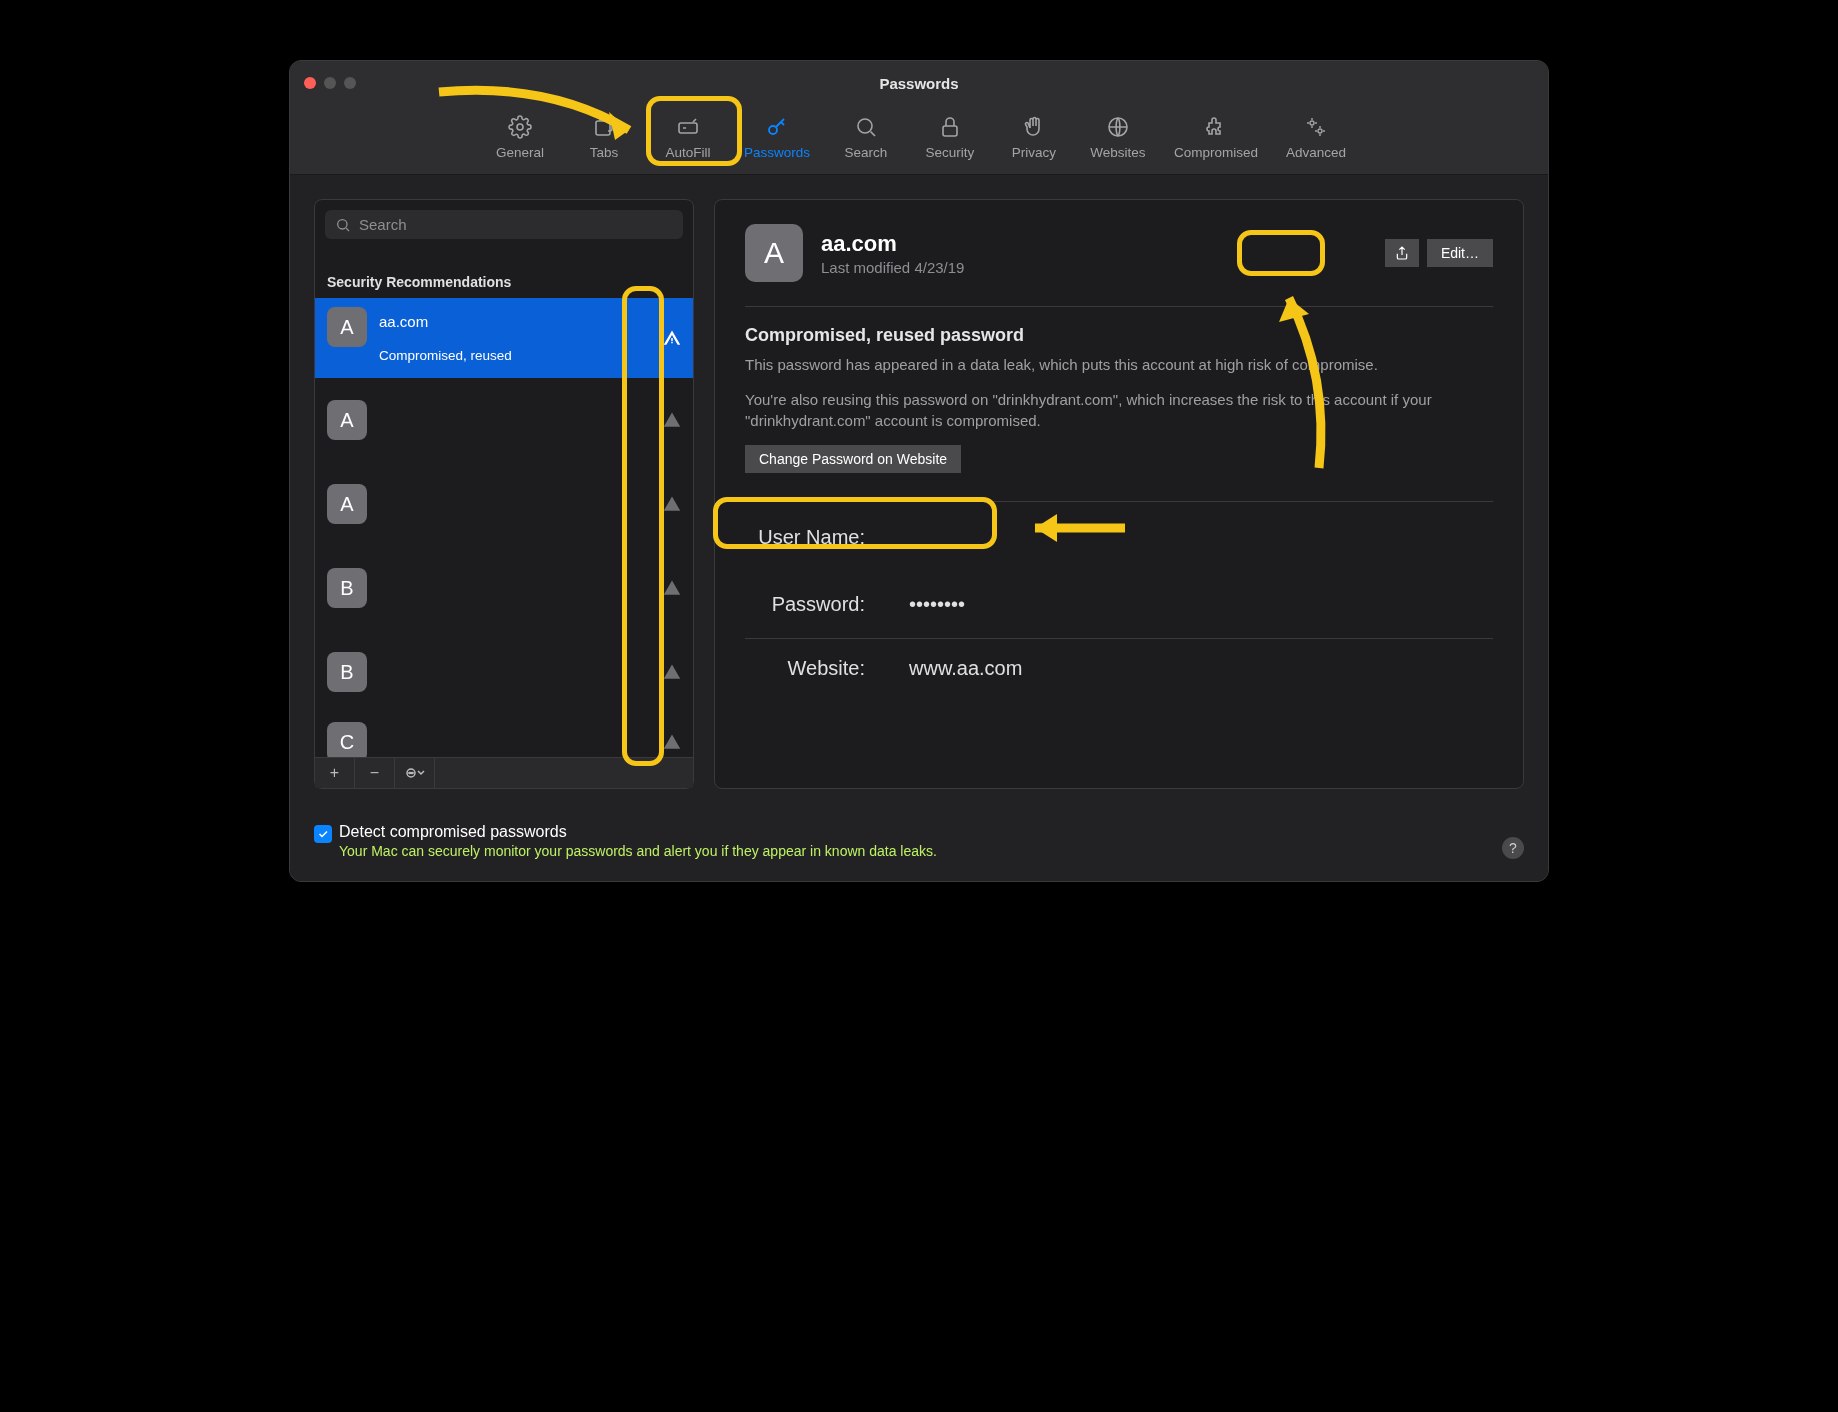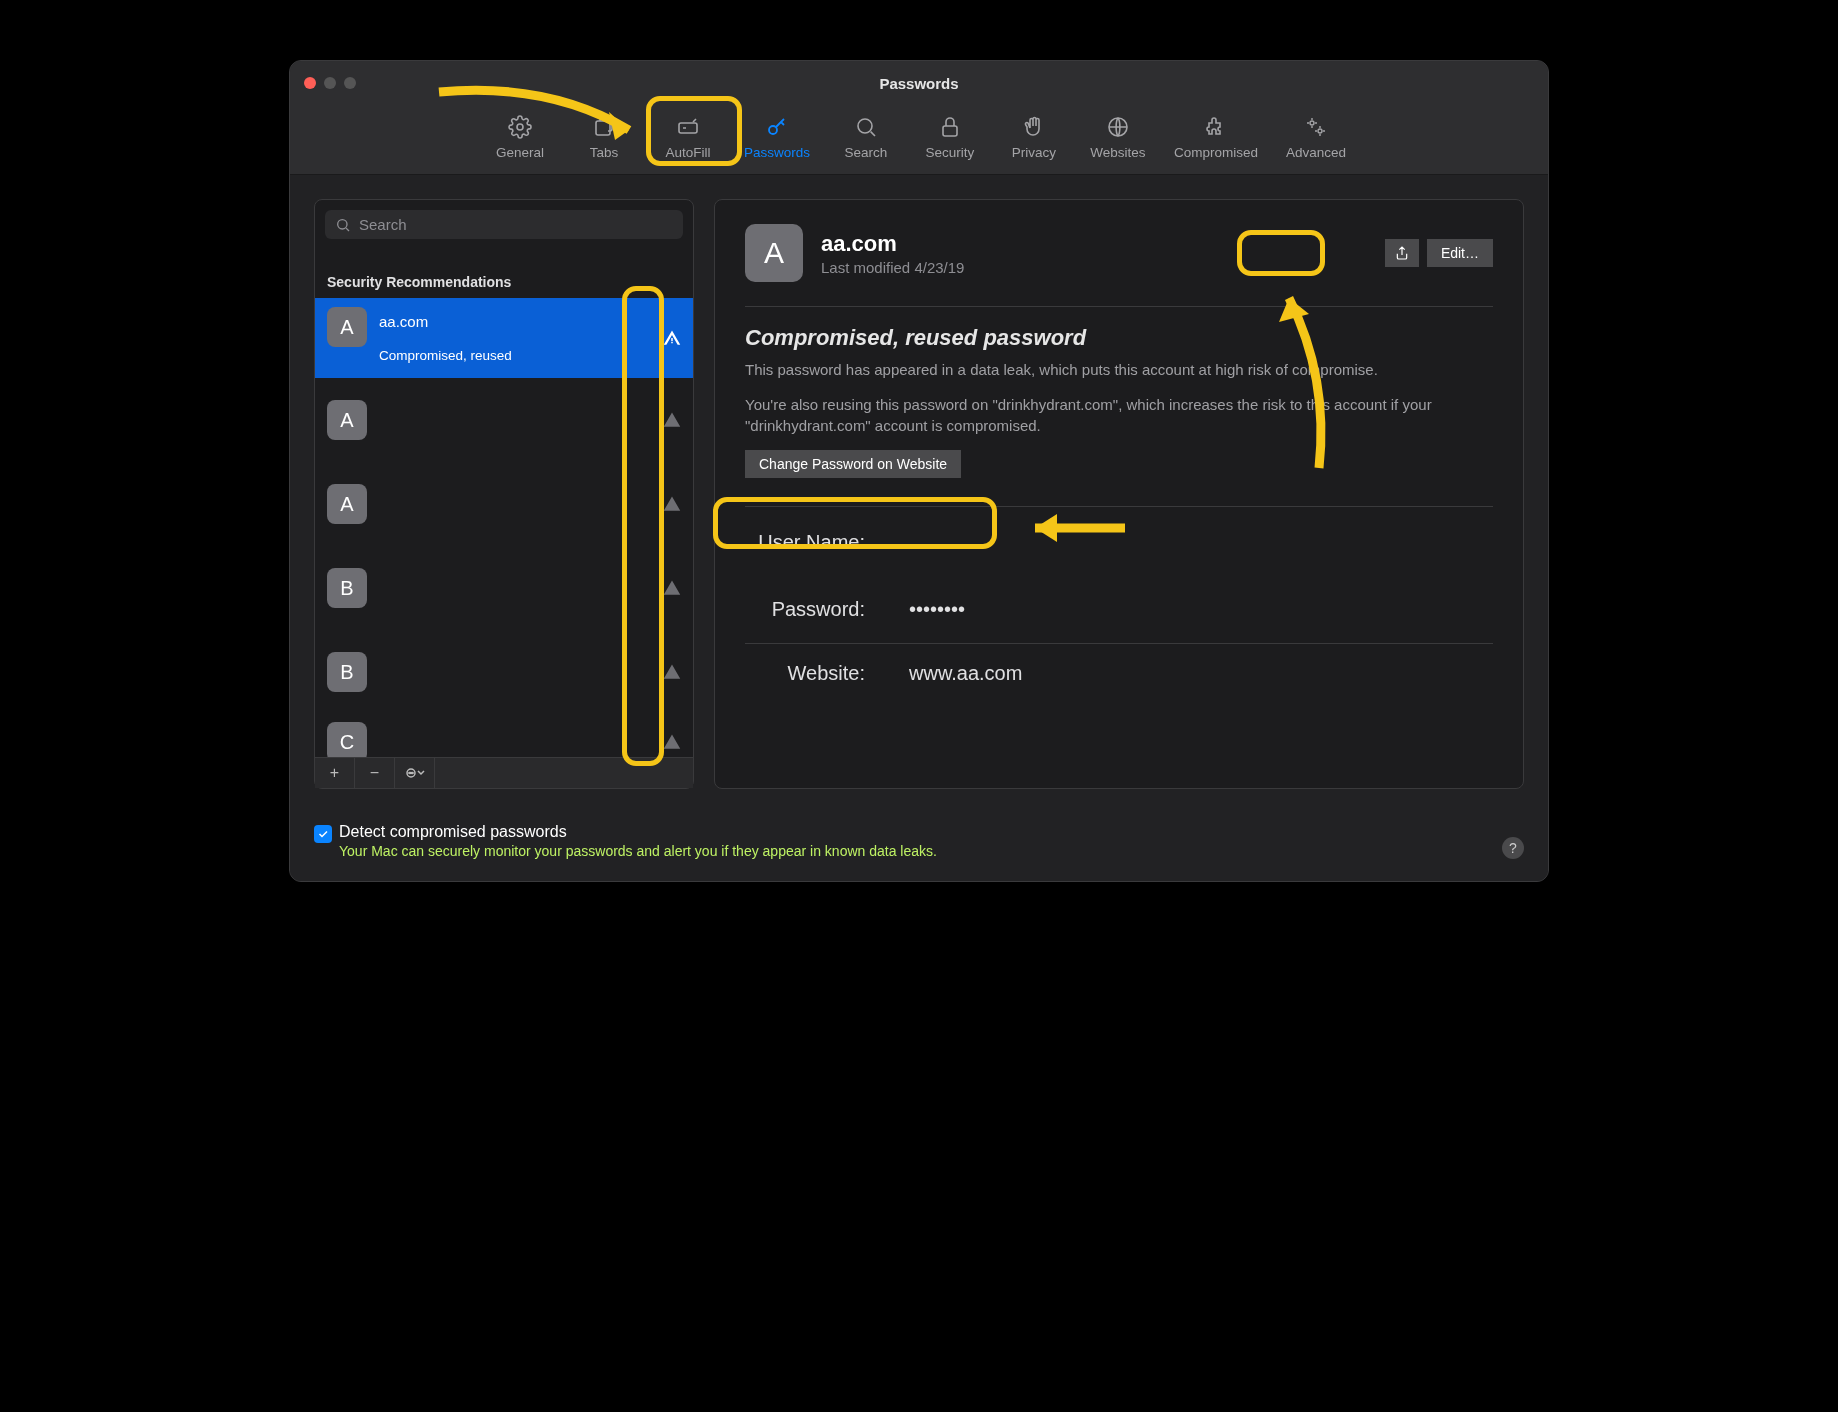--- a/index.html
+++ b/index.html
@@ -184,21 +184,21 @@
     border: none;
     border-radius: 0;
     color: #fff;
     padding: 6px 14px;
     font-size: 14px;
     cursor: pointer;
     display: flex; align-items: center; justify-content: center;
   }
   .mac-btn.icononly { width: 34px; padding: 6px 0; }
   .divider { height: 1px; background: #3a3a3c; margin: 18px 0; }
-  .warn-title { font-size: 22px; font-weight: 600; margin-bottom: 8px; font-style: italic; }
+  .warn-title { font-size: 18px; font-weight: 600; margin-bottom: 8px; }
   .warn-text { color: #a0a0a4; font-size: 15px; line-height: 1.4; margin-bottom: 14px; }
   .change-btn { margin-top: 4px; }
   .field-grid {
     display: grid;
     grid-template-columns: 120px 1fr;
     row-gap: 14px;
     column-gap: 14px;
     margin-top: 24px;
     font-size: 20px;
     gap: 44px;

